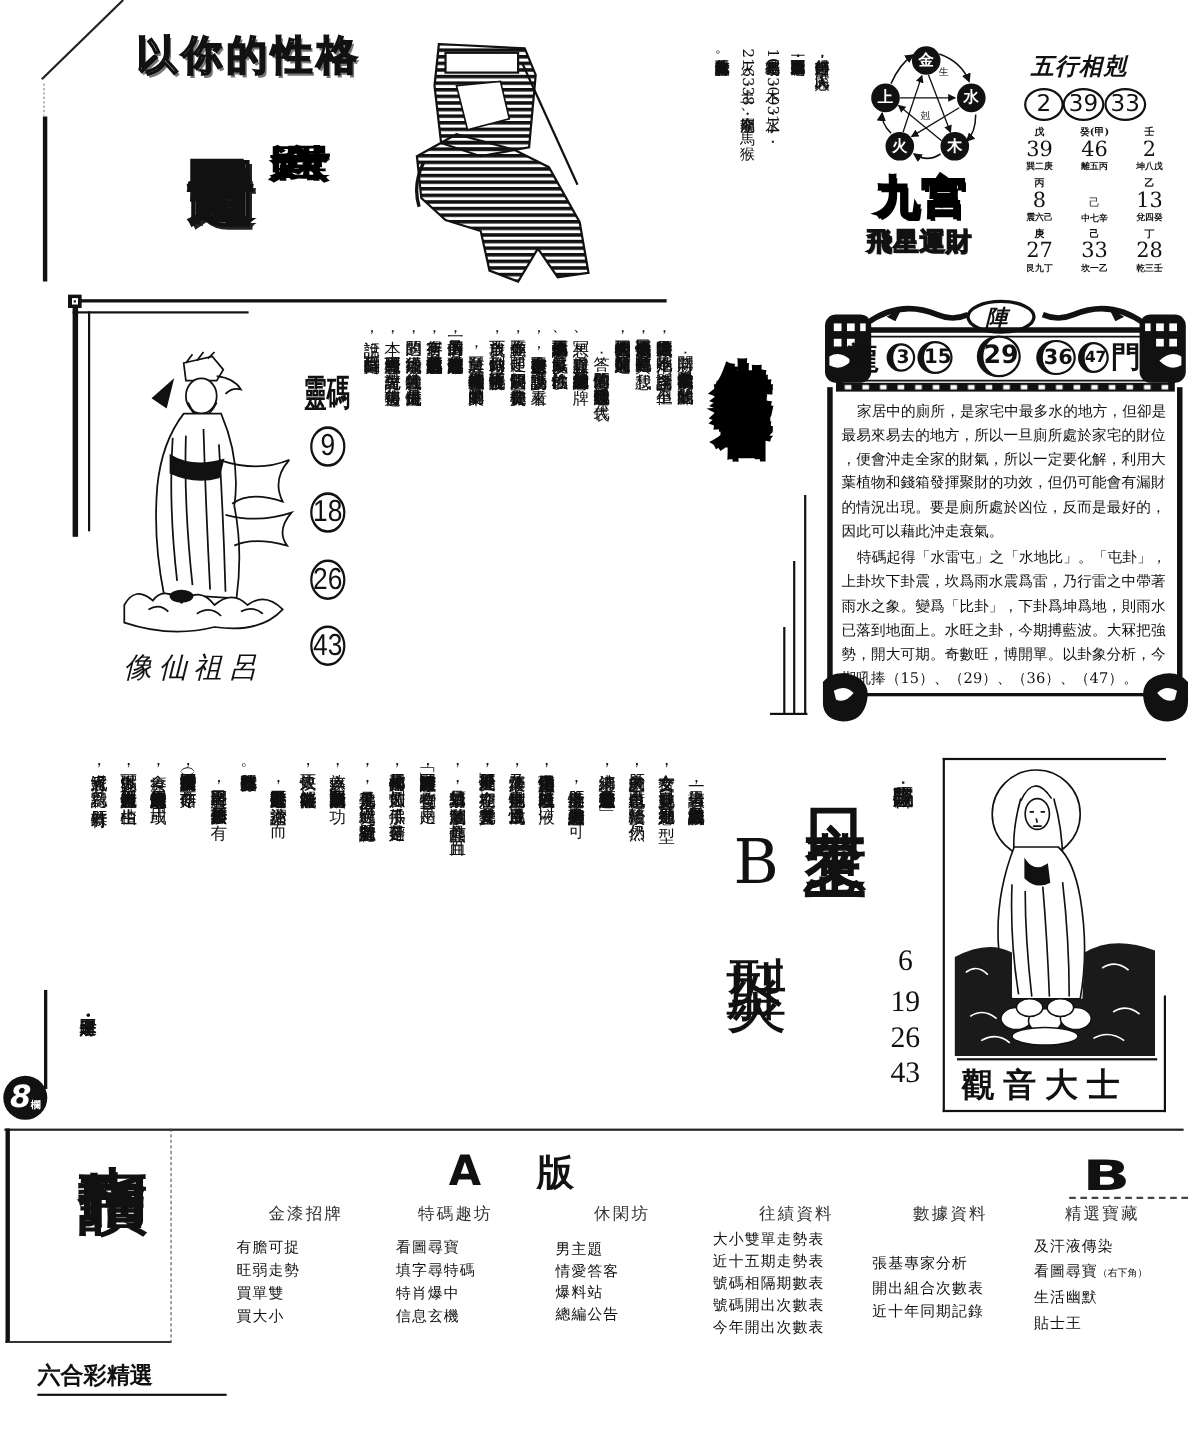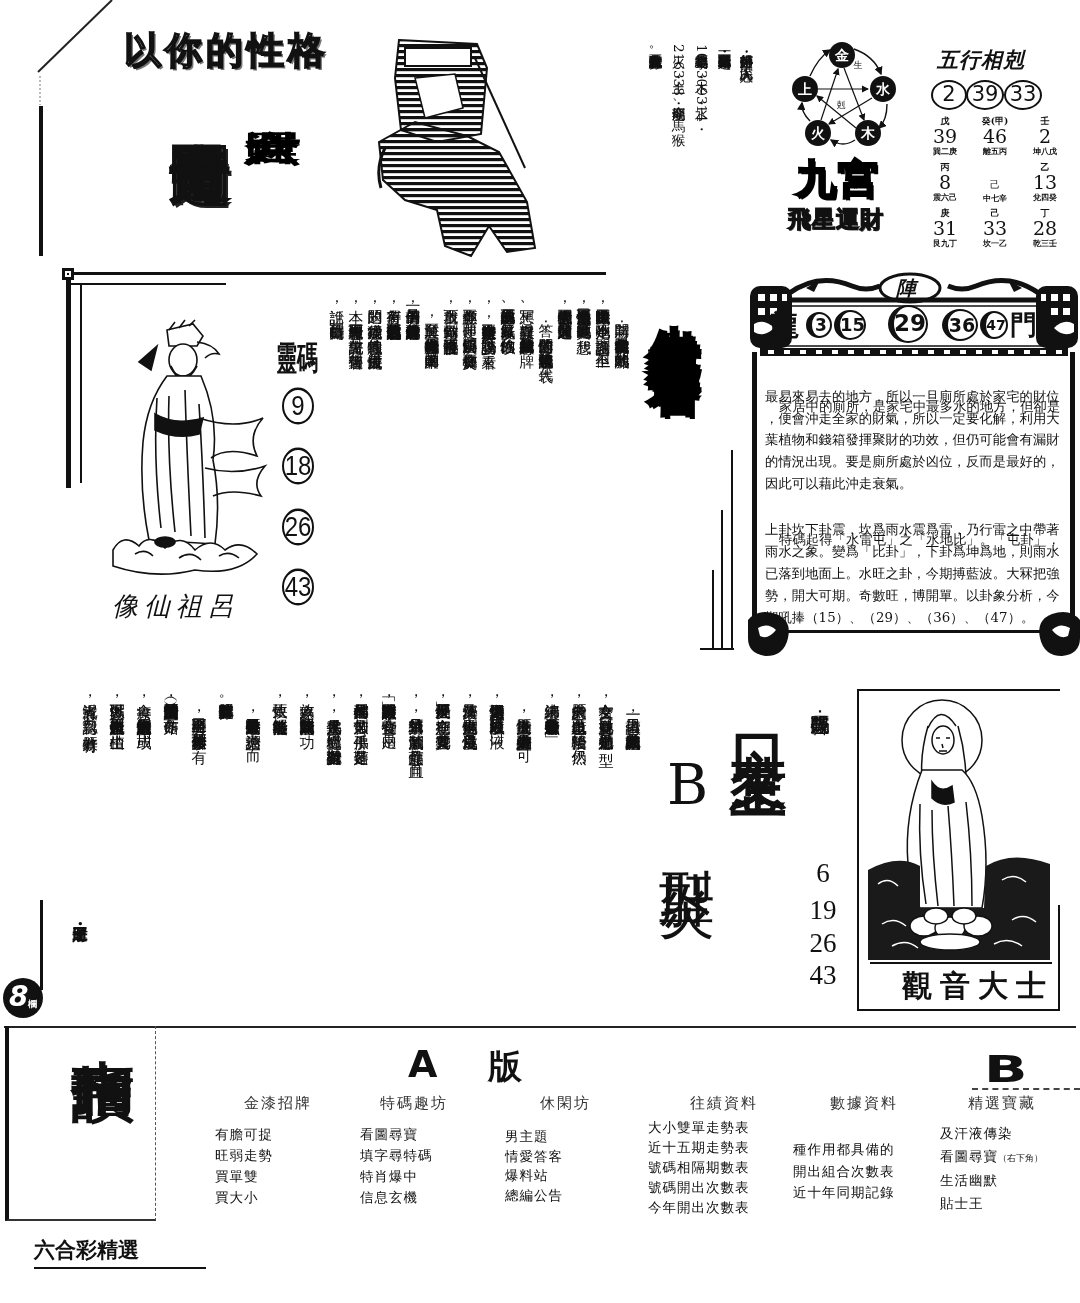--- a/index.html
+++ b/index.html
@@ -26,21 +26,21 @@
 .fe-val{display:block;font-size:19px;line-height:19px;}
 .fe-pal{display:block;font-size:8px;line-height:10px;font-weight:bold;}
 
 .c1{position:absolute;top:298px;writing-mode:vertical-rl;font-size:14.8px;line-height:15px;width:15px;white-space:nowrap;}
 .c1.ind{padding-top:14px;}
 .headline1{font-family:"DejaVu Sans",sans-serif;font-weight:bold;font-size:52px;line-height:56px;width:58px;color:#fff;-webkit-text-stroke:3px #000;text-shadow:3px 3px 0 #000;letter-spacing:7px;white-space:nowrap;}
 .code-circle{position:absolute;left:282px;width:32px;height:32px;border:2px solid #111;border-radius:50%;font-family:"Liberation Sans",sans-serif;font-size:24px;line-height:28px;text-align:center;transform:scaleY(1.15);}
 
 .fb-ball{position:absolute;border:2px solid #111;border-left:6px solid #111;border-radius:50%;background:#fff;font-family:"DejaVu Sans",sans-serif;font-weight:bold;text-align:center;}
 .fb-line{position:absolute;left:765px;width:300px;font-size:13.3px;line-height:21.8px;height:21.8px;white-space:nowrap;letter-spacing:0.1px;}
-.fb-line.ind{padding-left:14px;margin-top:32px;}
+.fb-line.ind{padding-left:14px;}
 
 .c2{position:absolute;top:692px;writing-mode:vertical-rl;text-orientation:upright;font-size:15.2px;line-height:16px;width:16px;white-space:nowrap;}
 .c2.ind{padding-top:15px;}
 .headline2{font-family:"DejaVu Serif",serif;font-weight:bold;font-size:56px;line-height:58px;width:58px;letter-spacing:8px;text-orientation:upright;white-space:nowrap;}
 .gy-num{position:absolute;left:806px;width:34px;text-align:center;font-family:"Liberation Serif",serif;font-size:27px;line-height:30px;}
 
 .g-title{position:absolute;top:1094px;font-size:15px;letter-spacing:2px;color:#333;white-space:nowrap;}
 .g-list{position:absolute;font-family:"DejaVu Sans",sans-serif;font-size:13.5px;line-height:21px;letter-spacing:1px;white-space:nowrap;}
 .g-note{font-size:9px;letter-spacing:0;}
 </style>
@@ -157,21 +157,21 @@
       <span class="fe-val" style="font-size:10px;line-height:16px;padding-top:4px">己</span>
       <span class="fe-pal">中七辛</span>
     </div>
   <div class="fe-cell">
       <span class="fe-stem">乙</span>
       <span class="fe-val">13</span>
       <span class="fe-pal">兌四癸</span>
     </div>
   <div class="fe-cell">
       <span class="fe-stem">庚</span>
-      <span class="fe-val">31</span>
+      <span class="fe-val">27</span>
       <span class="fe-pal">艮九丁</span>
     </div>
   <div class="fe-cell">
       <span class="fe-stem">己</span>
       <span class="fe-val">33</span>
       <span class="fe-pal">坎一乙</span>
     </div>
   <div class="fe-cell">
       <span class="fe-stem">丁</span>
       <span class="fe-val">28</span>
@@ -354,21 +354,21 @@
   <g fill="#fff" stroke="#111" stroke-width="1.4">
     <ellipse cx="62" cy="232" rx="14" ry="10"></ellipse>
     <ellipse cx="88" cy="234" rx="15" ry="11"></ellipse>
     <ellipse cx="116" cy="232" rx="14" ry="10"></ellipse>
     <ellipse cx="74" cy="222" rx="12" ry="8"></ellipse>
     <ellipse cx="102" cy="222" rx="12" ry="8"></ellipse>
     <ellipse cx="88" cy="248" rx="30" ry="8"></ellipse>
   </g>
 </svg>
 <div class="abs" style="left:870px;top:962px;width:182px;height:2px;background:#111"></div>
-<div class="abs" style="left:874px;top:966px;width:180px;text-align:right;font-size:30px;font-weight:bold;letter-spacing:8px;white-space:nowrap">觀音大士</div>
+<div class="abs" style="left:874px;top:966px;width:180px;text-align:left;font-size:30px;font-weight:bold;letter-spacing:8px;white-space:nowrap">觀音大士</div>
 
 <div class="abs" style="left:40px;top:900px;width:3px;height:90px;background:#111"></div>
 <div class="abs" style="left:3px;top:978px;width:40px;height:40px;border-radius:50%;background:#111">
   <span class="abs" style="left:6px;top:2px;color:#fff;font-family:'DejaVu Sans',sans-serif;font-weight:bold;font-style:italic;font-size:28px">8</span>
   <span class="abs" style="left:25px;top:20px;color:#fff;font-size:9px;font-weight:bold">欄</span>
 </div>
 
 <div class="abs" style="left:4px;top:1026px;width:1072px;height:2px;background:#222"></div>
 <div class="abs" style="left:5px;top:1026px;width:151px;height:195px;border-left:4px solid #111;border-right:1px dashed #555;border-bottom:2px solid #333">
   <div class="abs v" style="left:32px;top:6px;font-family:'DejaVu Sans',sans-serif;font-weight:bold;font-size:50px;line-height:60px;width:80px;white-space:nowrap;transform:scaleX(1.25);transform-origin:left top;letter-spacing:-4px">讀刊指南</div>
@@ -406,21 +406,21 @@
   <div>總編公告</div>
 </div>
 <div class="g-list" style="left:648px;top:1117px;line-height:20px">
   <div>大小雙單走勢表</div>
   <div>近十五期走勢表</div>
   <div>號碼相隔期數表</div>
   <div>號碼開出次數表</div>
   <div>今年開出次數表</div>
 </div>
 <div class="g-list" style="left:793px;top:1139px;line-height:21.5px">
-  <div>種作用都具備的</div>
+  <div>張基專家分析</div>
   <div>開出組合次數表</div>
   <div>近十年同期記錄</div>
 </div>
 <div class="g-list" style="left:940px;top:1122px;line-height:22.5px">
   <div>及汗液傳染</div>
   <div><span>看圖尋寶</span><span class="g-note">（右下角）</span></div>
   <div>生活幽默</div>
   <div>貼士王</div>
 </div>
 

